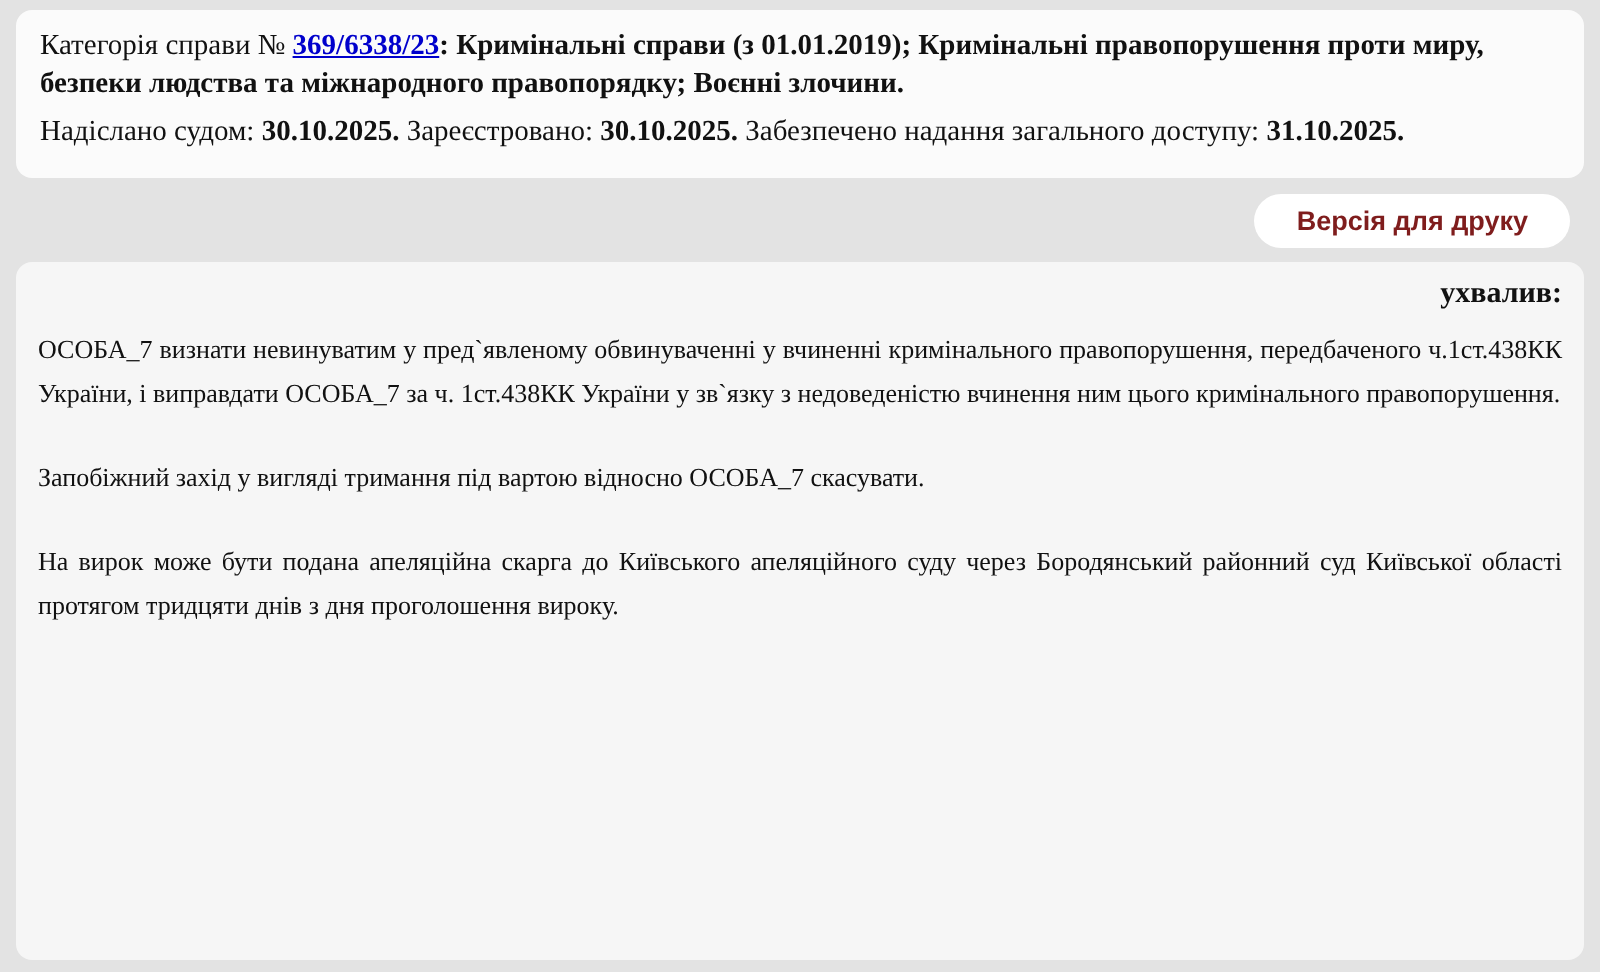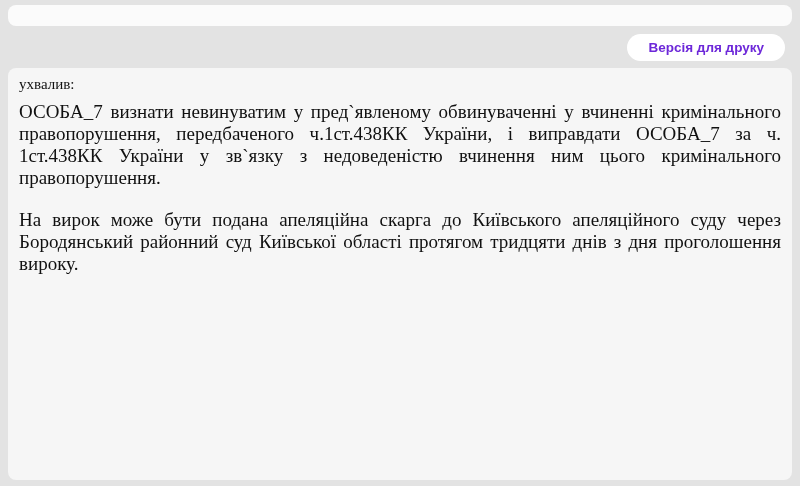--- a/index.html
+++ b/index.html
@@ -56,63 +56,66 @@
     padding: 0 7px;
   }
   .print-btn {
     background: #ffffff;
     border: none;
     border-radius: 15px;
     padding: 6px 21px;
     font-family: "Liberation Sans", sans-serif;
     font-size: 13.5px;
     font-weight: 600;
-    color: #6d28d9;
+    color: #7f1d1d;
     cursor: pointer;
   }
   .body-card {
     background: #f6f6f6;
     flex: 1;
     padding: 6px 11px 10px 11px;
     overflow: hidden;
   }
   .decision-heading {
-    text-align: left;
-    font-weight: normal;
+    text-align: right;
+    font-weight: bold;
     font-size: 15px;
     margin: 0 0 7px 0;
     line-height: 20px;
   }
   .doc-par {
-    font-size: 19px;
+    font-size: 13px;
     line-height: 22px;
     text-align: justify;
     margin: 0 0 20px 0;
     white-space: pre-wrap;
   }
   .doc-par:last-child {
     margin-bottom: 0;
   }
 </style>
 </head>
 <body>
 
 <div class="page">
 
   <div class="card header-card">
+    <p class="header-line"><span>Категорія справи № </span><a class="case-link">369/6338/23</a><b>: Кримінальні справи (з 01.01.2019); Кримінальні правопорушення проти миру, безпеки людства та міжнародного правопорядку; Воєнні злочини.</b></p>
 
+    <p class="meta-line"><span>Надіслано судом: </span><b>30.10.2025.</b><span> Зареєстровано: </span><b>30.10.2025.</b><span> Забезпечено надання загального доступу: </span><b>31.10.2025.</b></p>
 
 
   </div>
 
   <div class="toolbar">
     <button class="print-btn">Версія для друку</button>
   </div>
 
   <div class="card body-card">
     <p class="decision-heading">ухвалив:</p>
 
     <p class="doc-par">ОСОБА_7 визнати невинуватим у пред`явленому обвинуваченні у вчиненні кримінального правопорушення, передбаченого ч.1ст.438КК України, і виправдати ОСОБА_7 за ч. 1ст.438КК України у зв`язку з недоведеністю вчинення ним цього кримінального правопорушення.</p>
+    <p class="doc-par">Запобіжний захід у вигляді тримання під вартою відносно ОСОБА_7 скасувати.</p>
     <p class="doc-par">На вирок може бути подана апеляційна скарга до Київського апеляційного суду через Бородянський районний суд Київської області протягом тридцяти днів з дня проголошення вироку.</p>
 
   </div>
 
 </div>
 
 </body></html>

